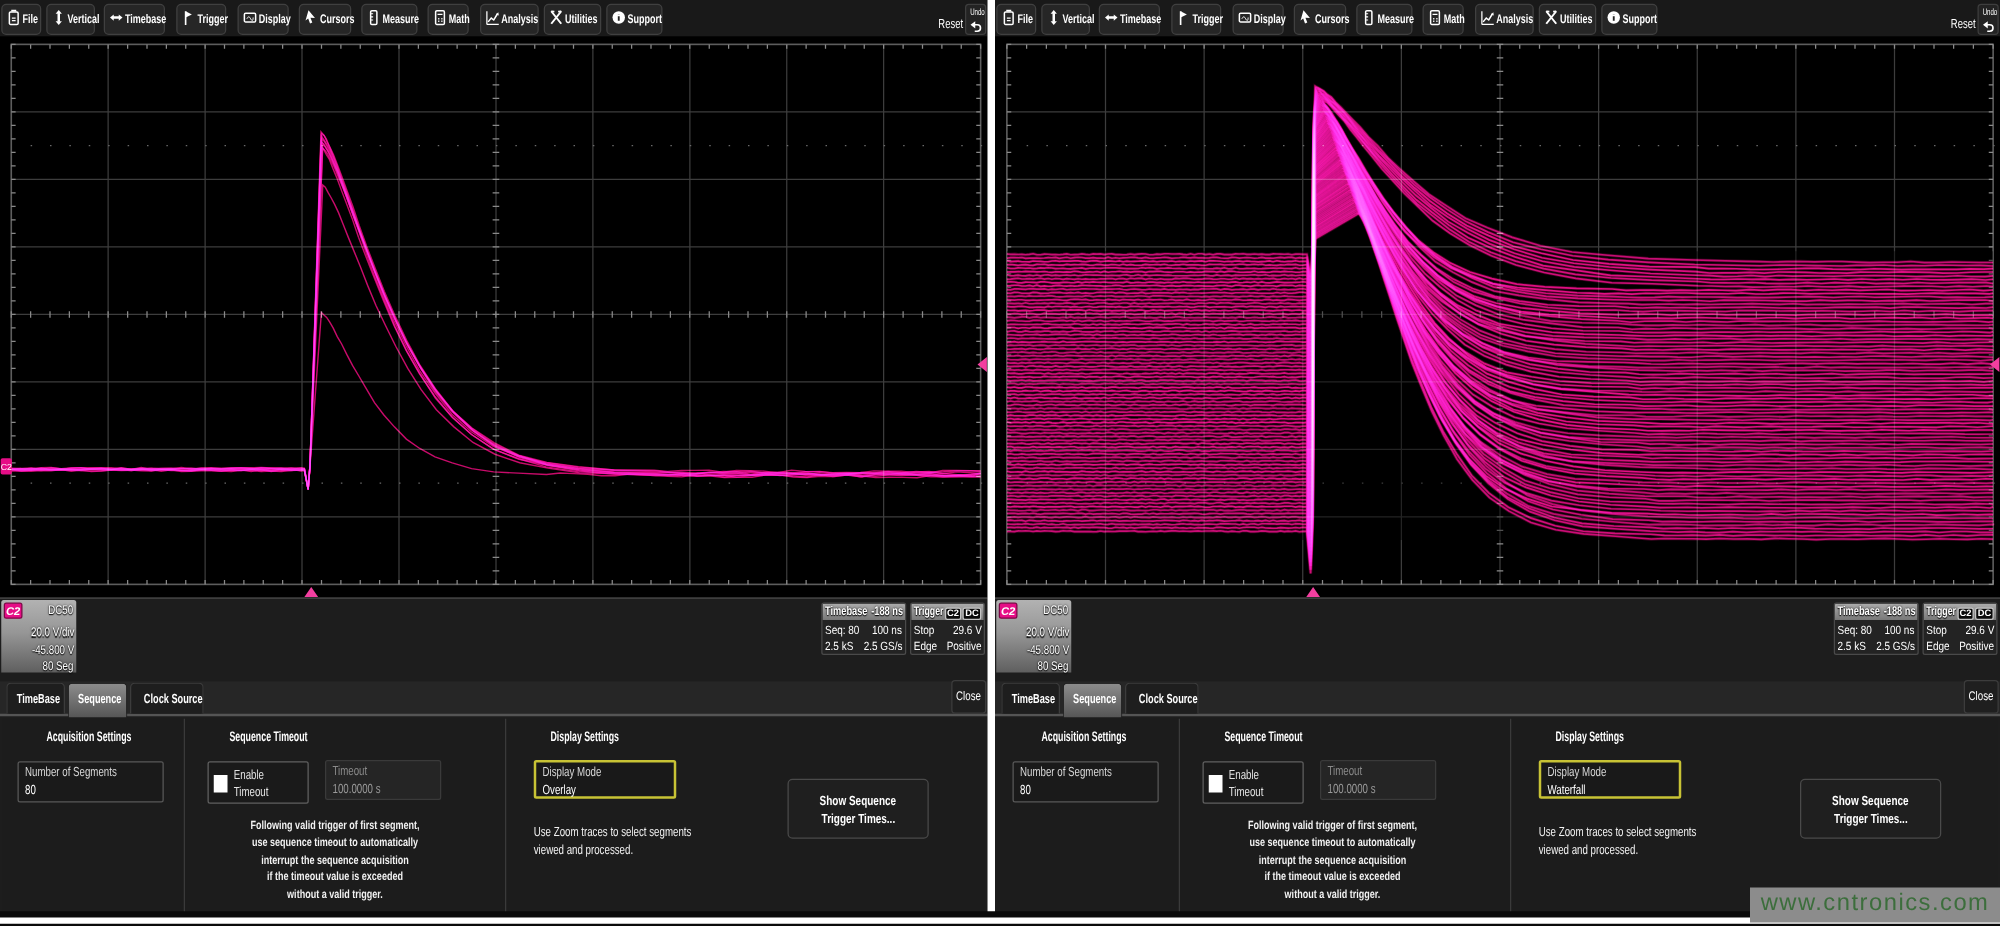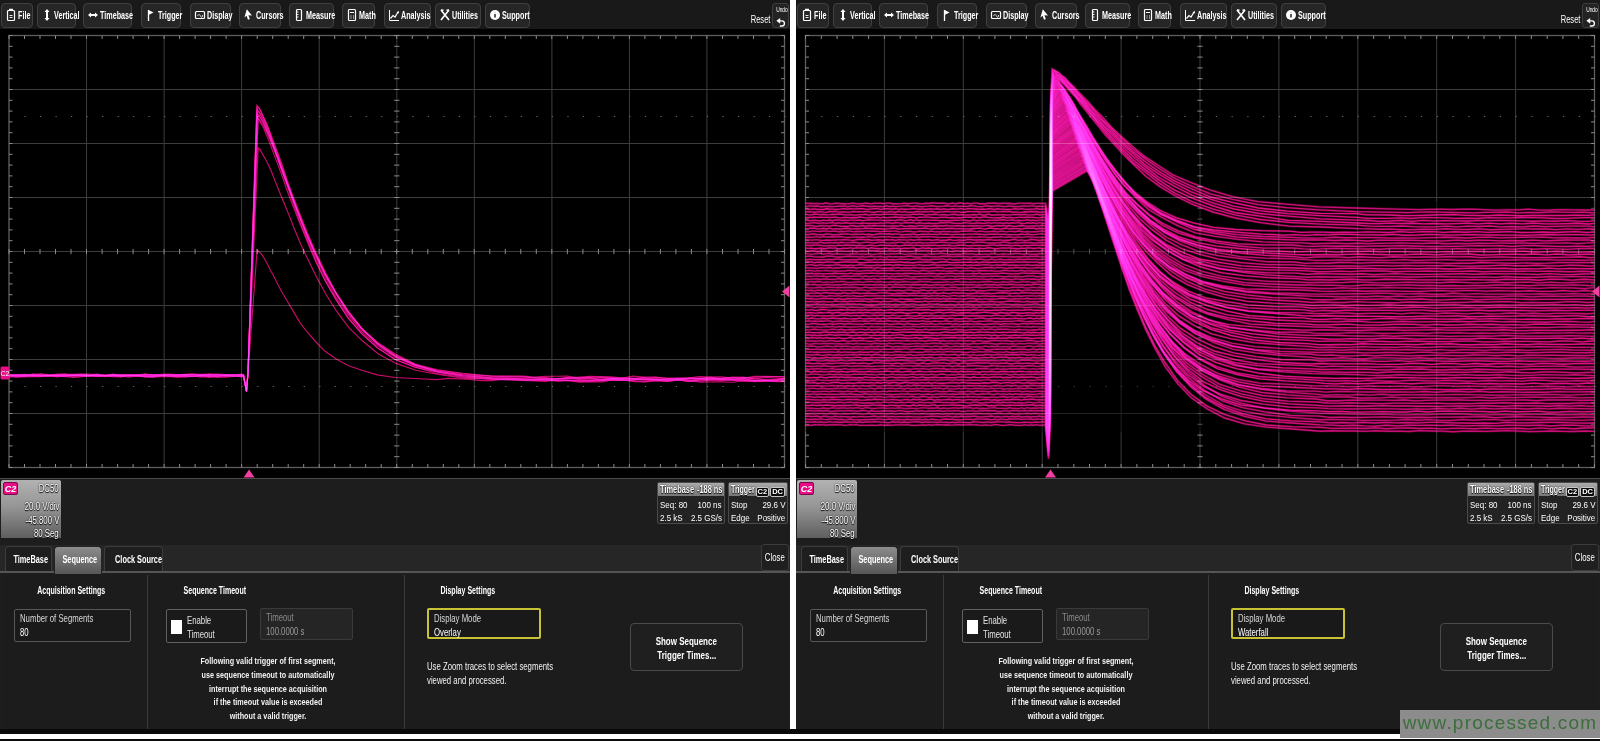--- a/index.html
+++ b/index.html
@@ -627,12 +627,12 @@
           <div style="color:#d8d8d8"><i class="cx" style="--sx:0.74;transform-origin:left center">Display Mode</i></div>
           <div style="color:#fff"><i class="cx" style="--sx:0.74;transform-origin:left center">Waterfall</i></div>
         </div>
         <div style="position:absolute;left:433px;top:84px;width:200px;color:#f2f2f2;font-size:10.5px;line-height:14px;transform:scaleX(0.74);transform-origin:0 0">Use Zoom traces to select segments<br>viewed and processed.</div>
         <div style="position:absolute;left:642px;top:48px;width:113px;height:48px;background:#1f1f1f;border:1px solid #4a4a4a;border-radius:4px;color:#fff;font-size:10.5px;font-weight:bold;text-align:center;padding-top:10px;box-sizing:border-box;line-height:14px"><i class="cx" style="--sx:0.76">Show Sequence</i><br><i class="cx" style="--sx:0.76">Trigger Times...</i></div>
       </div>
     </div>
   </div>
 <div style="position:absolute;left:0;top:729px;width:1600px;height:12px;background:#0a0a0a"></div>
 <div style="position:absolute;left:0;top:733.5px;width:1600px;height:5px;background:#fff"></div>
-<div style="position:absolute;left:1400px;top:710px;width:200px;height:27.5px;background:#8c8c8c;color:#3c6e3c;font-size:19px;text-align:center;line-height:26px;letter-spacing:1.2px">www.processed.com</div>
+<div style="position:absolute;left:1400px;top:710px;width:200px;height:27.5px;background:#8c8c8c;color:#3c6e3c;font-size:19px;text-align:center;line-height:26px;letter-spacing:1.2px">www.cntronics.com</div>
 </body></html>

